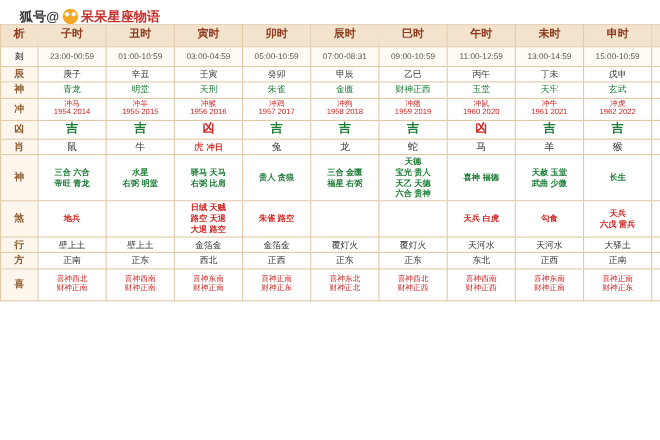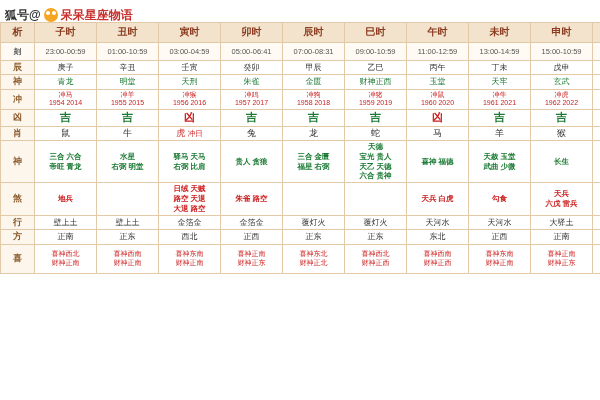--- a/index.html
+++ b/index.html
@@ -12,21 +12,21 @@
   .wrap{position:relative;width:600px;height:400px;}
 
   
   .topbar{
     position:absolute;left:0;top:0;width:600px;height:22px;
     background:#ffffff;
   }
   .brand{
     position:absolute;left:0;top:4px;height:22px;
     display:flex;align-items:center;gap:3px;
-    padding-left:5px;
+    padding-left:18px;
     font-size:12px;font-weight:bold;color:#333;
     white-space:nowrap;
   }
   .brand .fox{
     display:inline-block;width:14px;height:14px;border-radius:50%;
     background:#f5a623;position:relative;flex:0 0 auto;
   }
   .brand .fox:before{
     content:"";position:absolute;left:2px;top:3px;width:4px;height:4px;
     border-radius:50%;background:#fff;
@@ -96,21 +96,21 @@
   .ji{color:#1a7a33;font-weight:bold;font-size:11px;}
   .xiong{color:#cc2222;font-weight:bold;font-size:11px;}
 
   .cell-multi{font-size:7.5px;line-height:1.3;font-weight:bold;}
   .cell-sm{font-size:7px;line-height:1.25;}
   .tall{height:26px;}
   .tall2{height:30px;}
   .tall3{height:34px;}
 
   .zodiac{font-size:9px;}
-  .zodiac .tag{font-size:7.5px;}
+  .zodiac .tag{font-size:7.5px;font-weight:bold;}
 </style>
 </head>
 <body>
 
 <div class="wrap">
 
   <div class="topbar">
     <div class="brand">
       <span class="t1">狐号@</span>
       <span class="fox"></span>
@@ -144,21 +144,21 @@
           <td>午时</td>
           <td>未时</td>
           <td>申时</td>
           <td>酉时</td>
         </tr>
         <tr class="timerow">
           <td class="rowlabel">刻</td>
           <td>23:00-00:59</td>
           <td>01:00-10:59</td>
           <td>03:00-04:59</td>
-          <td>05:00-06:41</td>
+          <td>05:00-10:59</td>
           <td>07:00-08:31</td>
           <td>09:00-10:59</td>
           <td>11:00-12:59</td>
           <td>13:00-14:59</td>
           <td>15:00-10:59</td>
           <td>17:00-18:59</td>
         </tr>
         <tr>
           <td class="rowlabel">辰</td>
           <td class="dark">庚子</td>

